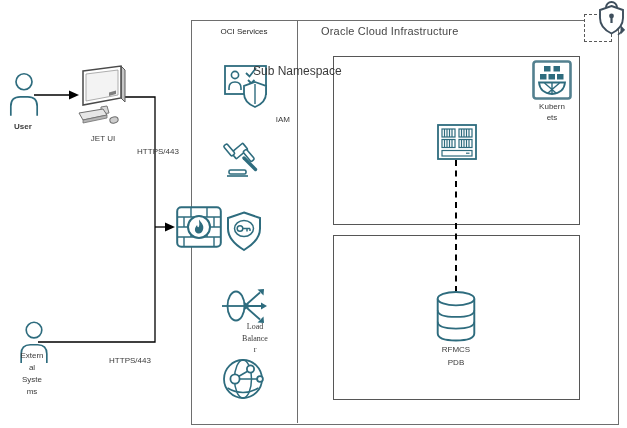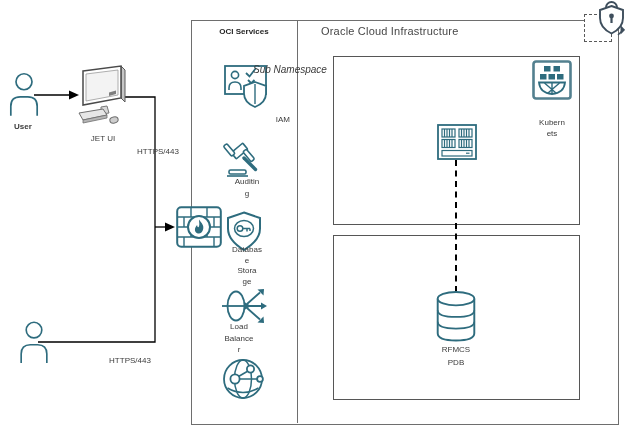--- a/index.html
+++ b/index.html
@@ -5,23 +5,23 @@
   html,body{margin:0;padding:0;background:#fff;}
   #canvas{position:relative;width:627px;height:428px;background:#fff;overflow:hidden;
           font-family:"Liberation Sans",sans-serif;color:#3a3a3a;}
   .box{position:absolute;border:1.5px solid #6e6e6e;background:transparent;z-index:1;}
   .inner-box{position:absolute;border:1.5px solid #565656;background:transparent;z-index:1;}
   .divider{position:absolute;border-left:1.5px solid #6e6e6e;z-index:1;}
   .lbl{position:absolute;font-size:8px;line-height:12px;text-align:center;
        white-space:pre-line;color:#3a3a3a;z-index:3;}
   .icon{position:absolute;z-index:3;}
   #connectors{position:absolute;left:0;top:0;z-index:2;}
-  #oci-title{position:absolute;font-size:8px;font-weight:700;color:#1f1f1f;text-align:center;z-index:3;}
+  #oci-title{position:absolute;font-size:8px;font-weight:400;color:#1f1f1f;text-align:center;z-index:3;}
   #cloud-title{position:absolute;font-size:11px;color:#474747;z-index:3;letter-spacing:.2px;}
-  #sub-namespace{position:absolute;font-size:10px;color:#3a3a3a;z-index:4;white-space:nowrap;font-style:italic;}
+  #sub-namespace{position:absolute;font-size:12px;color:#3a3a3a;z-index:4;white-space:nowrap;}
   #lock-dashed{position:absolute;left:584px;top:14px;width:26px;height:26px;
                border:1.5px dashed #595959;background:#fff;z-index:4;}
   #lock-icon{position:absolute;left:598px;top:1px;z-index:5;}
 </style>
 </head>
 <body>
 
 <div id="canvas">
 
   <div class="box" style="left:191px;top:20px;width:426px;height:403px;"></div>
@@ -59,20 +59,24 @@
     <ellipse cx="37" cy="57" rx="4.2" ry="3" fill="#cdcdcd" stroke="#6f6f6f" stroke-width="1" transform="rotate(-12 37 57)"></ellipse>
   </svg>
   <div class="lbl" style="left:81px;top:133px;width:44px;">JET UI</div>
 
   <div class="lbl" style="left:132px;top:146px;width:52px;">HTTPS/443</div>
 
   <svg class="icon" style="left:18px;top:320px;" width="32" height="44" viewBox="0 0 34 48">
     <circle cx="17" cy="11" r="8.5" fill="#fff" stroke="#2E6C7E" stroke-width="1.8"></circle>
     <path d="M3 47 V37 Q3 27 13 27 H21 Q31 27 31 37 V47" fill="#fff" stroke="#2E6C7E" stroke-width="1.8"></path>
   </svg>
+  <div class="lbl" style="left:6px;top:350px;width:52px;">Extern
+al
+Syste
+ms</div>
 
   <div class="lbl" style="left:104px;top:355px;width:52px;">HTTPS/443</div>
 
   <svg class="icon" style="left:176px;top:206px;" width="46" height="42" viewBox="0 0 46 42">
     <rect x="1.2" y="1.2" width="43.6" height="39.6" rx="4" fill="#fff" stroke="#2E6C7E" stroke-width="2"></rect>
     <path d="M1 11 H45 M1 21 H45 M1 31 H45" stroke="#2E6C7E" stroke-width="1.4"></path>
     <path d="M15 1 V11 M31 1 V11 M8 11 V21 M38 11 V21 M15 21 V31 M31 21 V31 M8 31 V41 M38 31 V41" stroke="#2E6C7E" stroke-width="1.4"></path>
     <circle cx="23" cy="21" r="11" fill="#fff" stroke="#2E6C7E" stroke-width="2"></circle>
     <path d="M23 13.5 C26 17.5 28 19.5 27.2 23 C26.6 26 24.5 27.6 23 27.6 C20.2 27.6 18.6 25.6 19 22.8 C19.3 21.2 20.2 20 21.2 19 C21 21 22.4 21.8 22.9 20.6 C23.8 18.6 23 16 23 13.5 Z" fill="#2E6C7E"></path>
   </svg>
@@ -93,44 +97,38 @@
   <svg class="icon" style="left:222px;top:141px;" width="42" height="38" viewBox="0 0 42 38">
     <g fill="#fff" stroke="#2E6C7E" stroke-width="1.6">
       <rect x="10" y="6" width="15" height="8" rx="1" transform="rotate(-40 17.5 10)"></rect>
       <rect x="5" y="2.5" width="4.5" height="13" rx="1.5" transform="rotate(-40 7.2 9)"></rect>
       <rect x="24.5" y="8" width="4.5" height="13" rx="1.5" transform="rotate(-40 26.7 14.5)"></rect>
       <path d="M22 17 L33.5 28.5" stroke-width="3.4" stroke-linecap="round"></path>
       <rect x="7" y="29" width="17" height="4" rx="1.5"></rect>
       <path d="M5 35 H26" stroke-width="1.6"></path>
     </g>
   </svg>
-  <div class="lbl" style="left:204px;top:176px;width:86px;">Auditin
-g</div>
 
   <svg class="icon" style="left:225px;top:211px;" width="38" height="41" viewBox="0 0 38 41">
     <path d="M19 1.5 L35 7 V17.5 Q35 29.5 19 39 Q3 29.5 3 17.5 V7 Z" fill="#fff" stroke="#2E6C7E" stroke-width="2"></path>
     <ellipse cx="19" cy="17.5" rx="9.5" ry="8" fill="#fff" stroke="#2E6C7E" stroke-width="1.5"></ellipse>
     <circle cx="15" cy="17.5" r="2.8" fill="none" stroke="#2E6C7E" stroke-width="1.5"></circle>
     <path d="M17.8 17.5 H25 M22 17.5 v3 M25 17.5 v2.4" fill="none" stroke="#2E6C7E" stroke-width="1.5"></path>
   </svg>
-  <div class="lbl" style="left:204px;top:245px;width:86px;line-height:10.5px;">Databas
-e
-Stora
-ge</div>
 
   <svg class="icon" style="left:221px;top:286px;" width="46" height="40" viewBox="0 0 46 40">
     <ellipse cx="15" cy="20" rx="8.5" ry="14.5" fill="none" stroke="#2E6C7E" stroke-width="1.8"></ellipse>
     <path d="M1 20 H23" stroke="#2E6C7E" stroke-width="1.8"></path>
     <polygon points="23,15.8 30,20 23,24.2" fill="#2E6C7E"></polygon>
     <path d="M26 18 L39 6.5 M26 20 H41 M26 22 L39 33.5" stroke="#2E6C7E" stroke-width="1.8" fill="none"></path>
     <polygon points="36.5,3.5 43,3 42.5,9.5" fill="#2E6C7E"></polygon>
     <polygon points="40,16.5 46,20 40,23.5" fill="#2E6C7E"></polygon>
     <polygon points="42.5,30.5 43,37 36.5,36.5" fill="#2E6C7E"></polygon>
   </svg>
-  <div class="lbl" style="left:196px;top:321px;width:86px;line-height:11.5px;">Load
+  <div class="lbl" style="left:212px;top:321px;width:86px;line-height:11.5px;font-family:Liberation Serif, serif;">Load
 Balance
 r</div>
 
   <svg class="icon" style="left:222px;top:358px;" width="42" height="42" viewBox="0 0 42 42">
     <circle cx="21" cy="21" r="19" fill="#fff" stroke="#2E6C7E" stroke-width="1.8"></circle>
     <ellipse cx="21" cy="21" rx="8.5" ry="19" fill="none" stroke="#2E6C7E" stroke-width="1.5"></ellipse>
     <path d="M5.5 30 Q21 39 36.5 30" fill="none" stroke="#2E6C7E" stroke-width="1.5"></path>
     <path d="M17 21 H36 M16.5 18.5 L26 13" stroke="#2E6C7E" stroke-width="1.5"></path>
     <circle cx="13" cy="21" r="4.6" fill="#fff" stroke="#2E6C7E" stroke-width="1.8"></circle>
     <circle cx="28.5" cy="11" r="3.6" fill="#fff" stroke="#2E6C7E" stroke-width="1.8"></circle>
@@ -144,21 +142,21 @@
   <svg class="icon" style="left:532px;top:60px;" width="40" height="40" viewBox="0 0 40 40">
     <rect x="1.5" y="1.5" width="37" height="37" rx="2.5" fill="#fff" stroke="#53808F" stroke-width="2.6"></rect>
     <rect x="12" y="6" width="6.5" height="5.5" fill="#2E6C7E"></rect>
     <rect x="21.5" y="6" width="6.5" height="5.5" fill="#2E6C7E"></rect>
     <rect x="8" y="14" width="6.5" height="5.5" fill="#2E6C7E"></rect>
     <rect x="16.5" y="14" width="6.5" height="5.5" fill="#2E6C7E"></rect>
     <rect x="25" y="14" width="6.5" height="5.5" fill="#2E6C7E"></rect>
     <path d="M7 22.5 H33 Q32 33 20 34 Q8 33 7 22.5 Z" fill="#fff" stroke="#2E6C7E" stroke-width="1.8"></path>
     <path d="M20 22.5 V34 M12.5 23 L24 33 M27.5 23 L16 33" stroke="#2E6C7E" stroke-width="1.4" fill="none"></path>
   </svg>
-  <div class="lbl" style="left:528px;top:101px;width:48px;line-height:11px;margin-top:16px;">Kubern
+  <div class="lbl" style="left:528px;top:101px;width:48px;line-height:11px;">Kubern
 ets</div>
 
   <svg class="icon" style="left:437px;top:124px;" width="40" height="36" viewBox="0 0 40 36">
     <rect x="1" y="1" width="38" height="34" fill="#fff" stroke="#2E6C7E" stroke-width="1.8"></rect>
     <g fill="none" stroke="#2E6C7E" stroke-width="1.2">
       <rect x="5" y="5" width="13" height="8"></rect>
         <path d="M7.5 5 V13 M10 5 V13 M12.5 5 V13 M15 5 V13"></path>
       <rect x="22" y="5" width="13" height="8"></rect>
         <path d="M24.5 5 V13 M27 5 V13 M29.5 5 V13 M32 5 V13"></path>
       <rect x="5" y="15.5" width="13" height="8"></rect>

